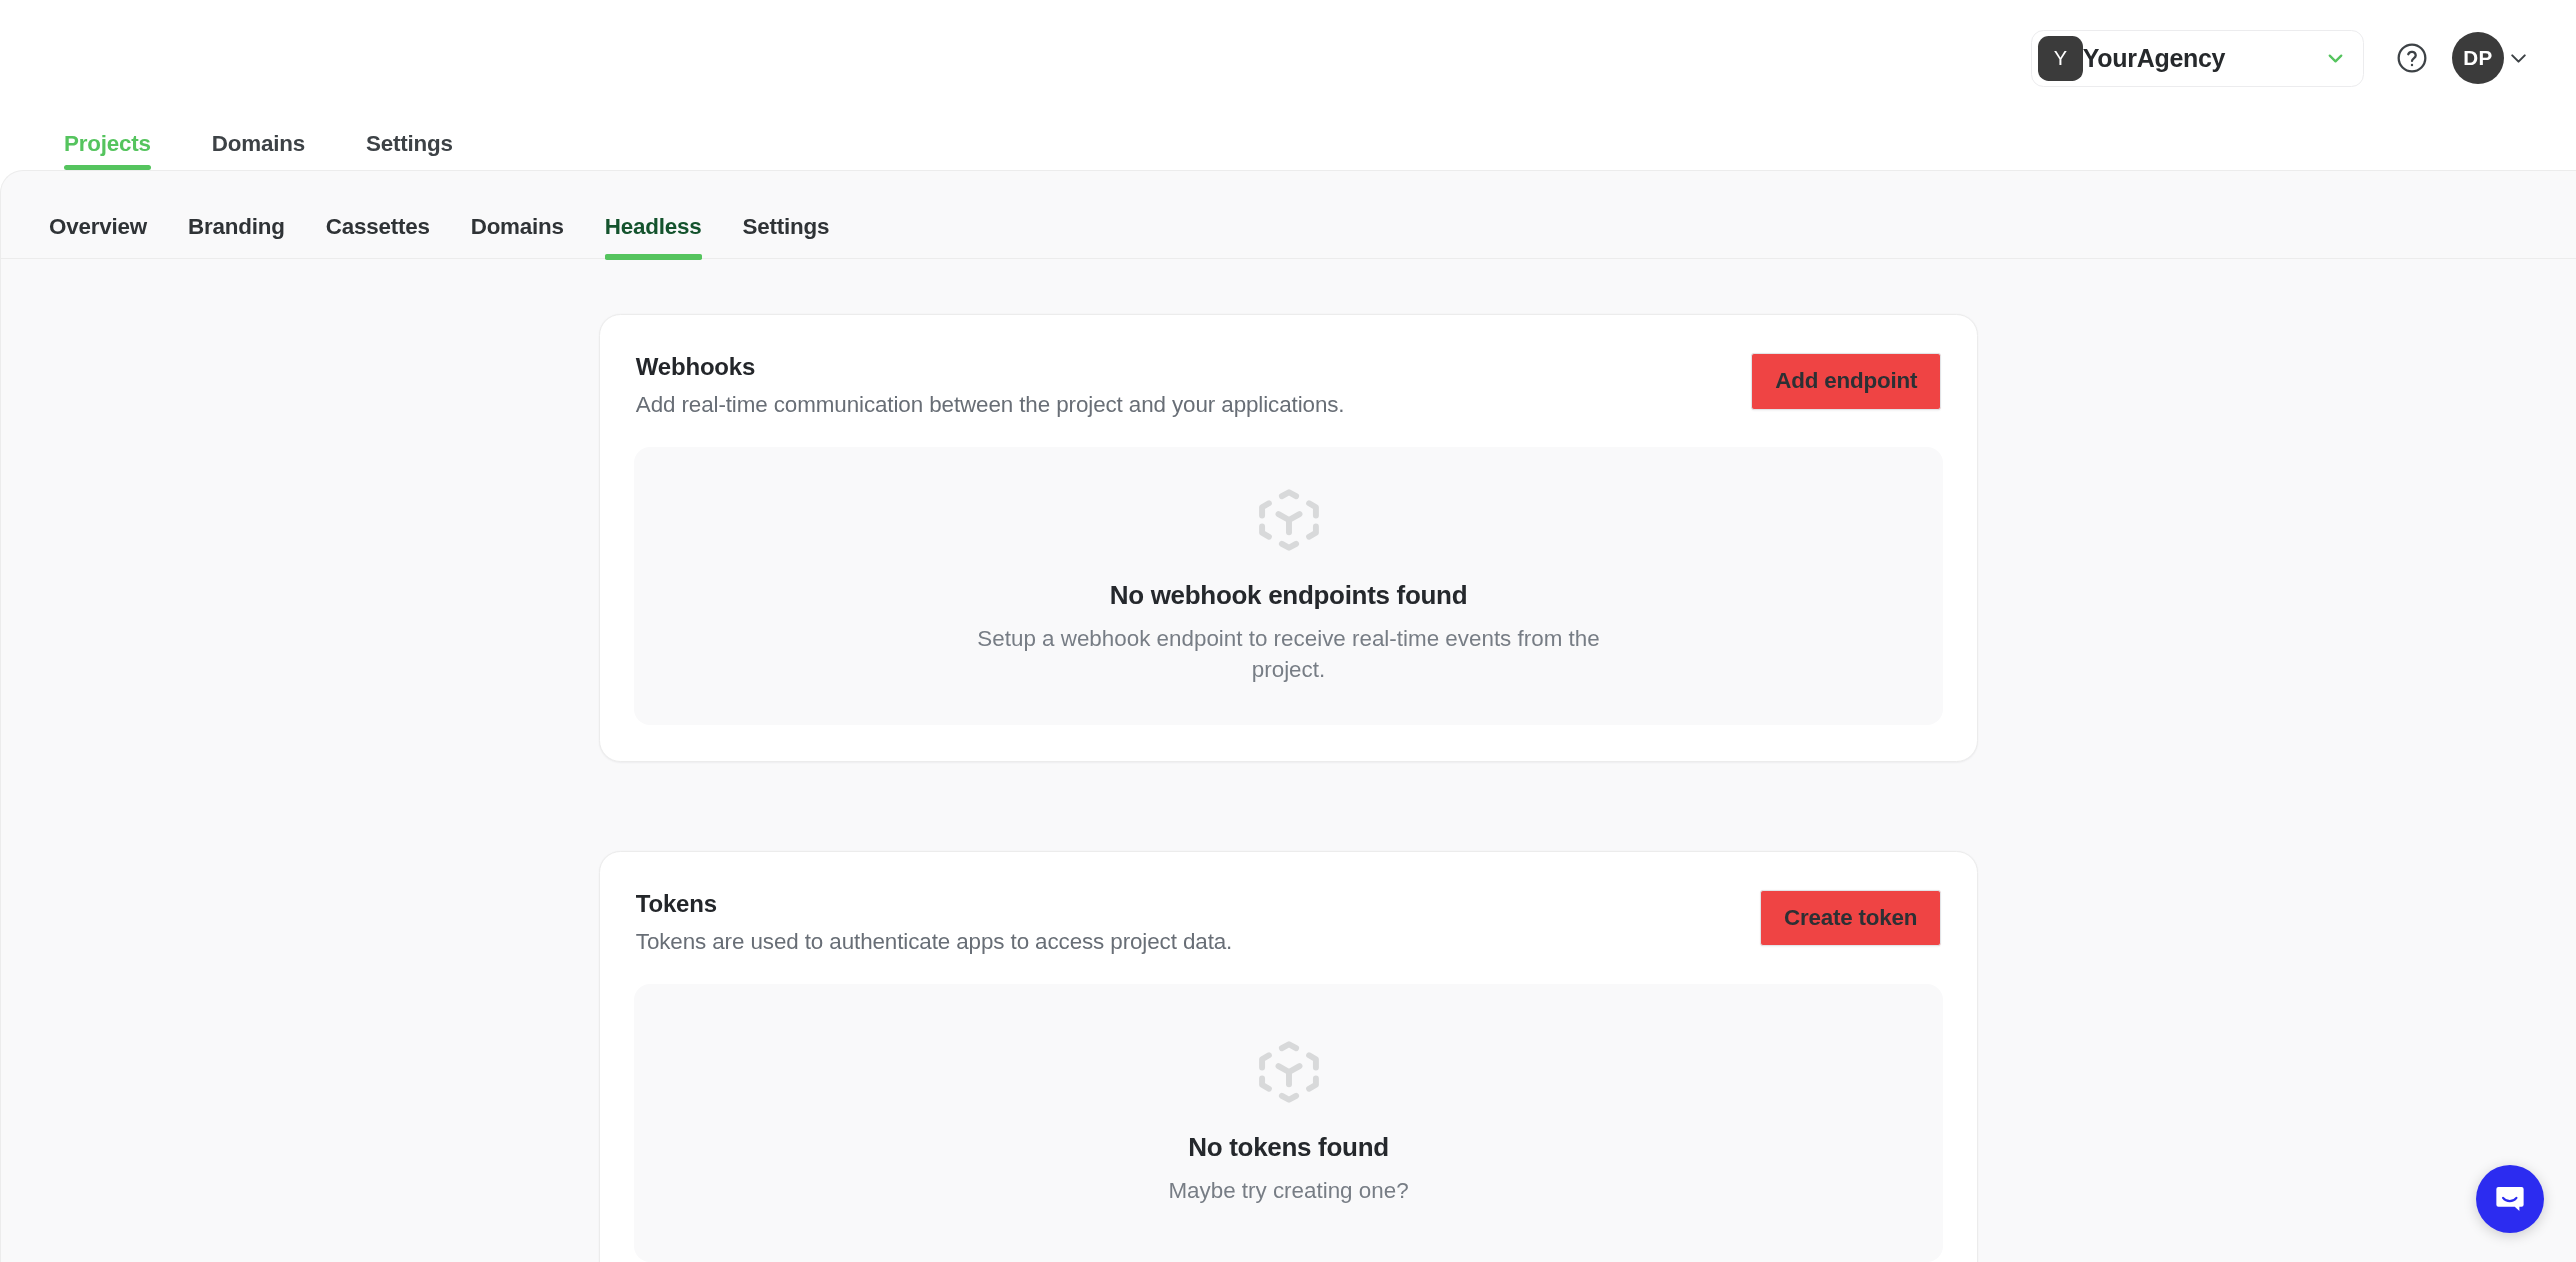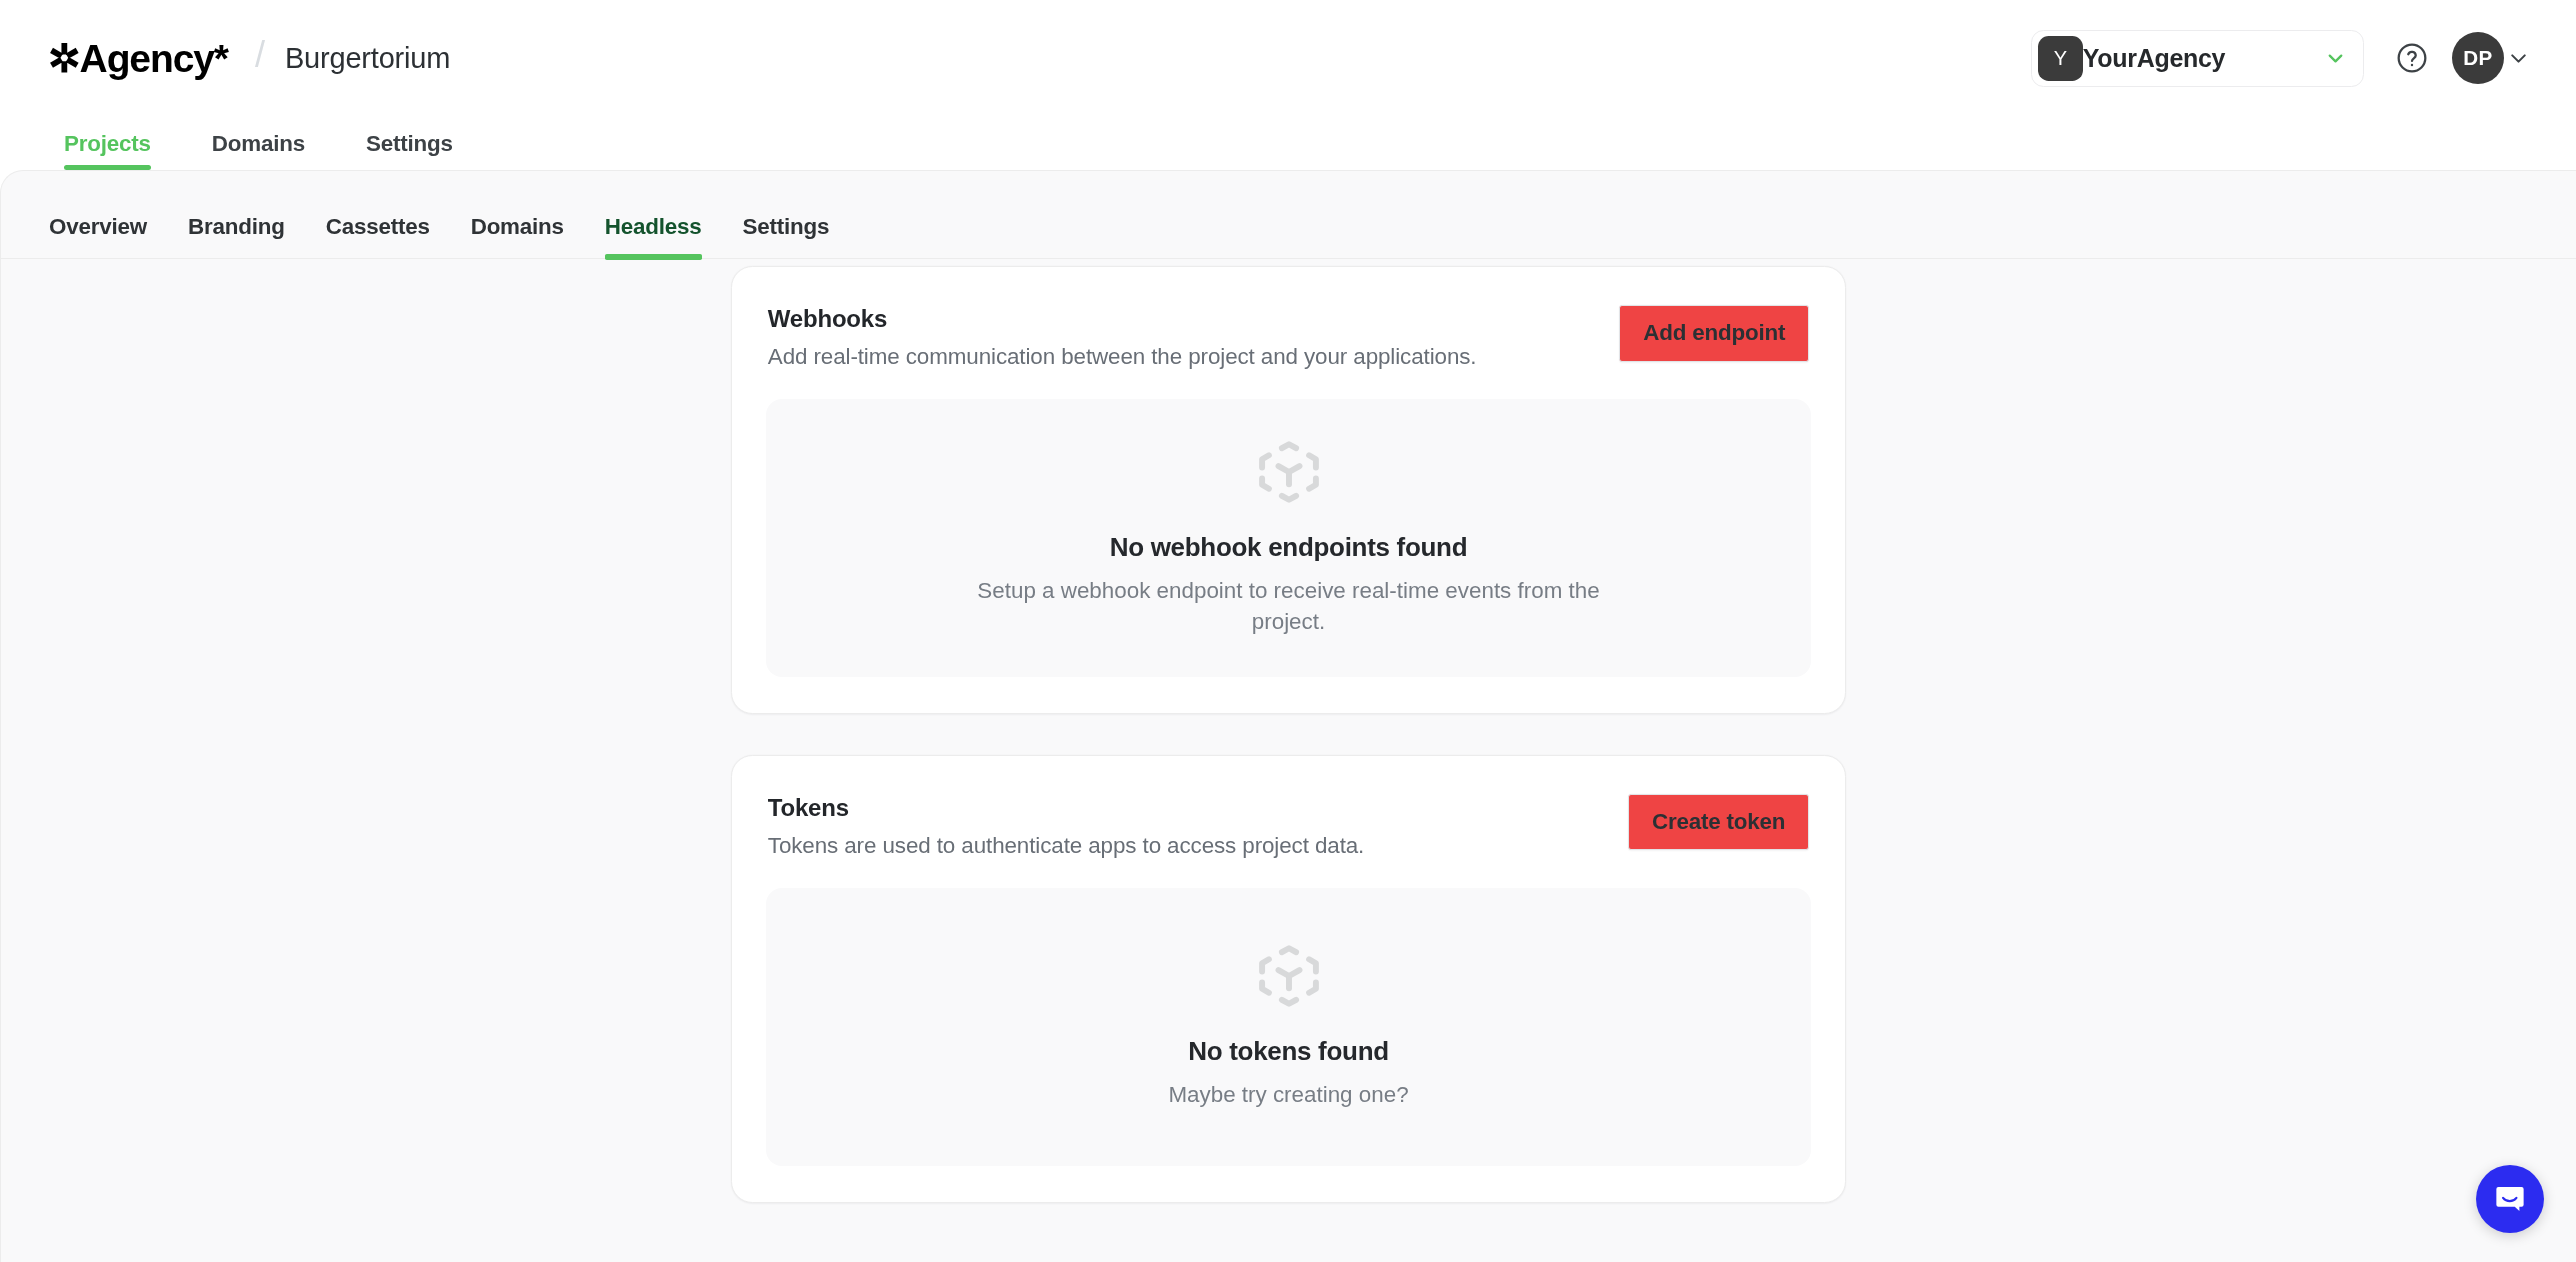--- a/index.html
+++ b/index.html
@@ -202,26 +202,27 @@
   
   .card-col {
     padding-top: 7.2px;
     display: flex;
     flex-direction: column;
     align-items: center;
     gap: 41px;
   }
 
   .card {
-    width: 1115px;
+    width: 1379px;
     background: #ffffff;
     border: 1.8px solid #ececec;
     border-radius: 21.5px;
     box-shadow: 0 0.9px 1.8px rgba(16,24,40,0.05);
     padding: 38px 34px 36px 34px;
+    margin-top: 48px;
   }
 
   .card-head {
     display: flex;
     align-items: flex-start;
     justify-content: space-between;
     padding: 0 1.8px 0 1.8px;
   }
   .card-title {
     font-size: 24px;
@@ -293,25 +294,20 @@
     justify-content: center;
     box-shadow: 0 2.7px 12.5px rgba(0,0,0,0.18);
     cursor: pointer;
   }
 </style>
 </head>
 <body>
 
 <div class="topbar">
 
-  <div class="brand-block">
-    <div class="logo-wordmark">✲Agency*</div>
-    <div class="brand-slash">/</div>
-    <div class="project-name">Burgertorium</div>
-  </div>
 
   <div class="topbar-right">
 
     <div class="agency-switcher">
       <div class="agency-avatar">Y</div>
       <div class="agency-name">YourAgency</div>
       <div class="agency-caret">
         <svg width="23" height="23" viewBox="0 0 24 24" fill="none" stroke="#55c45e" stroke-width="2.4" stroke-linecap="round" stroke-linejoin="round">
             <polyline points="6 9 12 15 18 9"></polyline>
           </svg>

